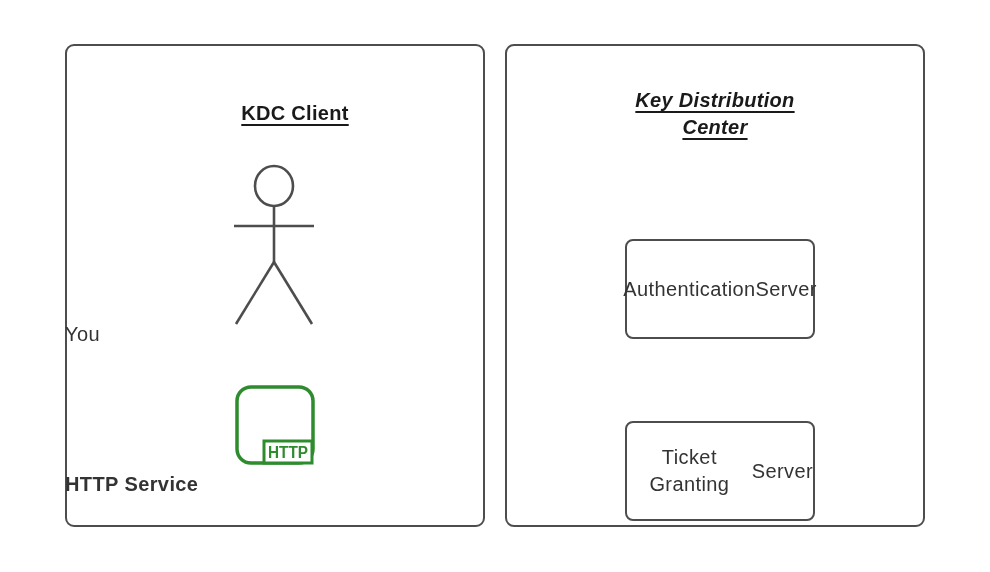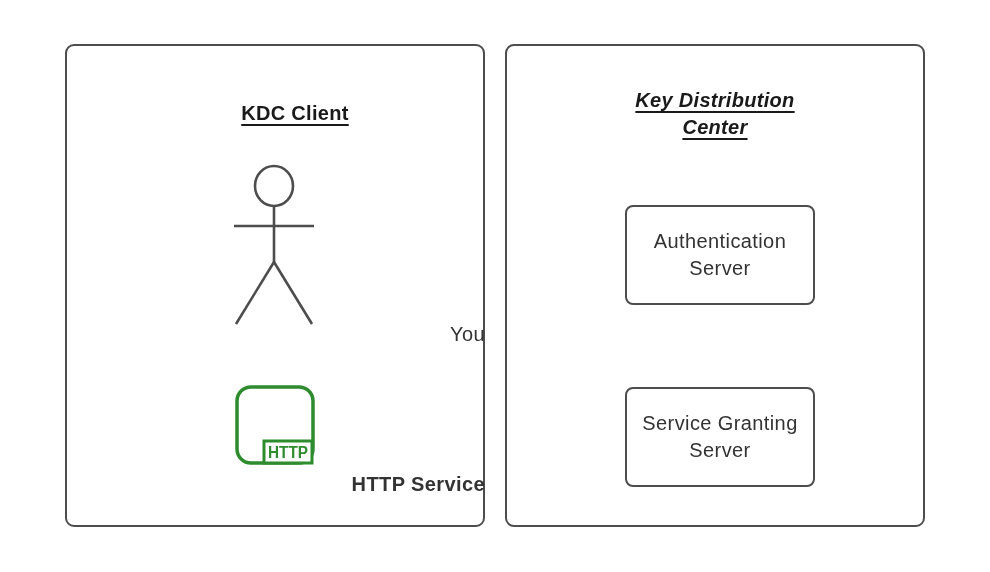--- a/index.html
+++ b/index.html
@@ -43,21 +43,21 @@
     text-decoration-thickness: 2px;
     text-underline-offset: 4px;
   }
   .title-client { left: 65px; top: 100px; padding-left: 40px; }
   .title-kdc    { left: 505px; top: 87px; }
   .title-kdc span { display: block; font-style: italic; }
 
   .diagram-label {
     position: absolute;
     width: 420px; left: 65px;
-    text-align: right;
+    text-align: left;
     font-size: 20px;
     color: var(--label-text);
     letter-spacing: 0.4px;
   }
   .label-you { top: 323px; }
   .label-http-service { top: 473px; font-weight: bold; }
 
   .icon-svg { position: absolute; display: block; }
   .actor-svg { left: 224px; top: 160px; }
   .http-svg  { left: 235px; top: 385px; }
@@ -85,28 +85,29 @@
   }
 
   .server-box {
     position: absolute;
     left: 625px;
     width: 190px; height: 100px;
     border: 2px solid var(--stroke);
     border-radius: 8px;
     background: var(--background);
     display: flex;
-    flex-direction: column;
+    flex-direction: row;
     align-items: center;
     justify-content: center;
     text-align: center;
     font-size: 20px;
     line-height: 27px;
     color: var(--label-text);
     letter-spacing: 0.4px;
+    margin-top: 34px;
   }
   .box-auth   { top: 205px; }
   .box-ticket { top: 387px; }
 </style>
 </head>
 <body>
 
 <div class="canvas">
 
   <div class="panel panel-left"></div>
@@ -135,17 +136,17 @@
     <span>Key Distribution</span>
     <span>Center</span>
   </div>
 
   <div class="server-box box-auth">
     <span>Authentication</span>
     <span>Server</span>
   </div>
 
   <div class="server-box box-ticket">
-    <span>Service Granting</span>
+    <span>Ticket Granting</span>
     <span>Server</span>
   </div>
 
 </div>
 
 </body></html>

